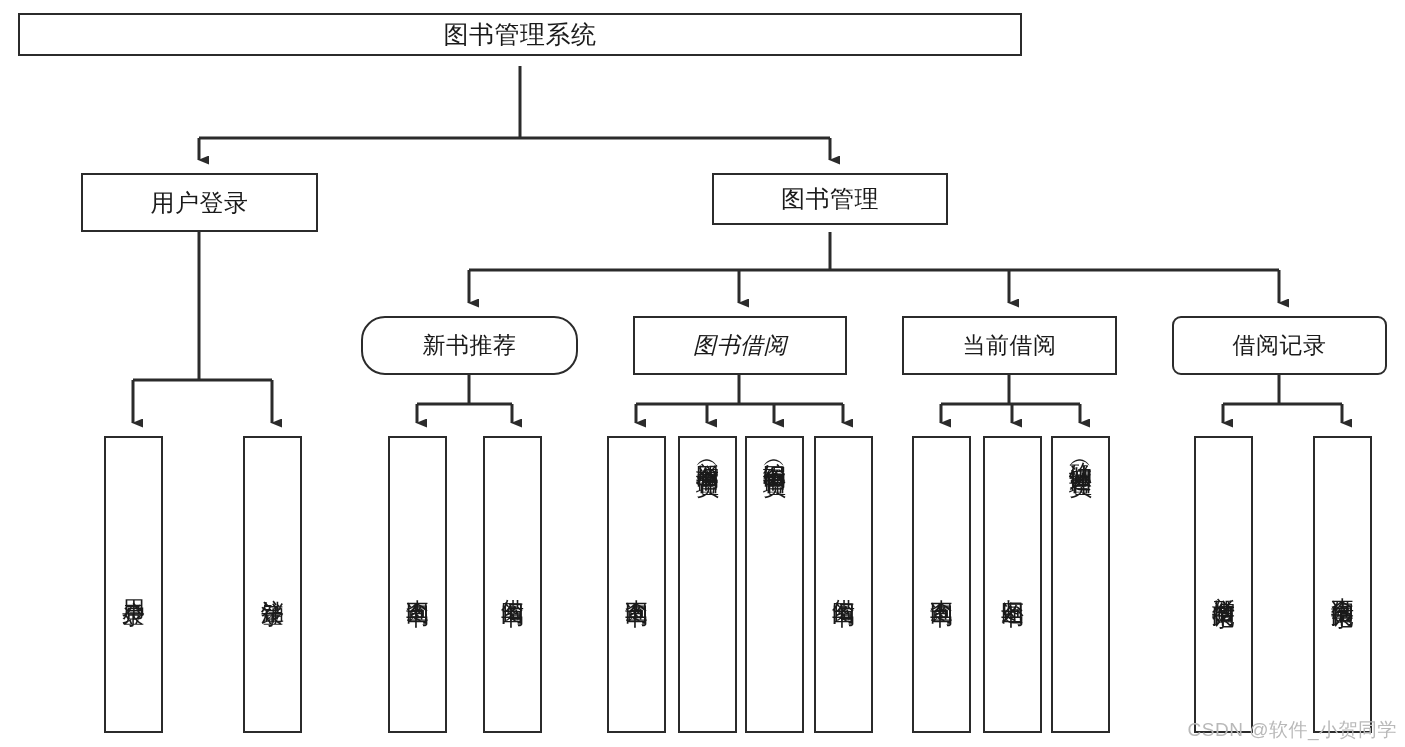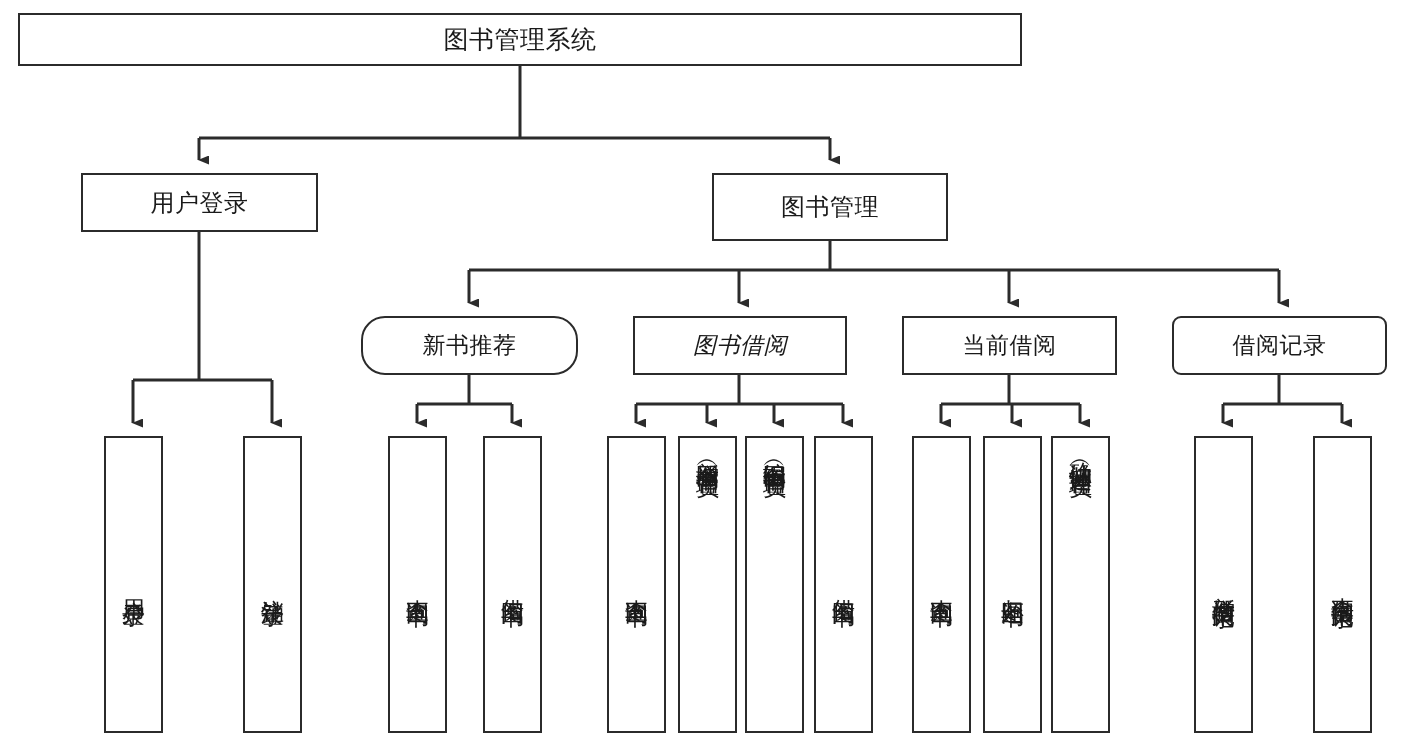--- a/index.html
+++ b/index.html
@@ -116,27 +116,27 @@
         <line x1="1012" y1="404" x2="1012" y2="423" marker-end="url(#arrowhead)"></line>
         <line x1="1080" y1="404" x2="1080" y2="423" marker-end="url(#arrowhead)"></line>
         <line x1="1279" y1="375" x2="1279" y2="404"></line>
         <line x1="1223" y1="404" x2="1342" y2="404"></line>
         <line x1="1223" y1="404" x2="1223" y2="423" marker-end="url(#arrowhead)"></line>
         <line x1="1342" y1="404" x2="1342" y2="423" marker-end="url(#arrowhead)"></line>
       </g>
   </svg>
 
   <div id="node-layer">
-      <div class="node level-0" style="left: 18px; top: 13px; width: 1004px; height: 53px;">
+      <div class="node level-0" style="left: 18px; top: 13px; width: 1004px; height: 43px;">
         <span class="node-label">图书管理系统</span>
       </div>
       <div class="node level-1" style="left: 81px; top: 173px; width: 237px; height: 59px;">
         <span class="node-label">用户登录</span>
       </div>
-      <div class="node level-1" style="left: 712px; top: 173px; width: 236px; height: 68px;">
+      <div class="node level-1" style="left: 712px; top: 173px; width: 236px; height: 52px;">
         <span class="node-label">图书管理</span>
       </div>
       <div class="node level-2" style="left: 361px; top: 316px; width: 217px; height: 59px; border-radius: 24px;">
         <span class="node-label">新书推荐</span>
       </div>
       <div class="node level-2" style="left: 633px; top: 316px; width: 214px; height: 59px; font-style: italic;">
         <span class="node-label">图书借阅</span>
       </div>
       <div class="node level-2" style="left: 902px; top: 316px; width: 215px; height: 59px;">
         <span class="node-label">当前借阅</span>
@@ -178,13 +178,14 @@
         <span class="node-label">确认归还（管理员）</span>
       </div>
       <div class="node level-2 leaf centered" style="left: 1194px; top: 436px; width: 59px; height: 297px;">
         <span class="node-label">新增借阅记录</span>
       </div>
       <div class="node level-2 leaf centered" style="left: 1313px; top: 436px; width: 59px; height: 297px;">
         <span class="node-label">查询借阅记录</span>
       </div>
     </div>
 
+  <div id="watermark">CSDN @软件_小贺同学</div>
 </div>
 
 </body></html>

